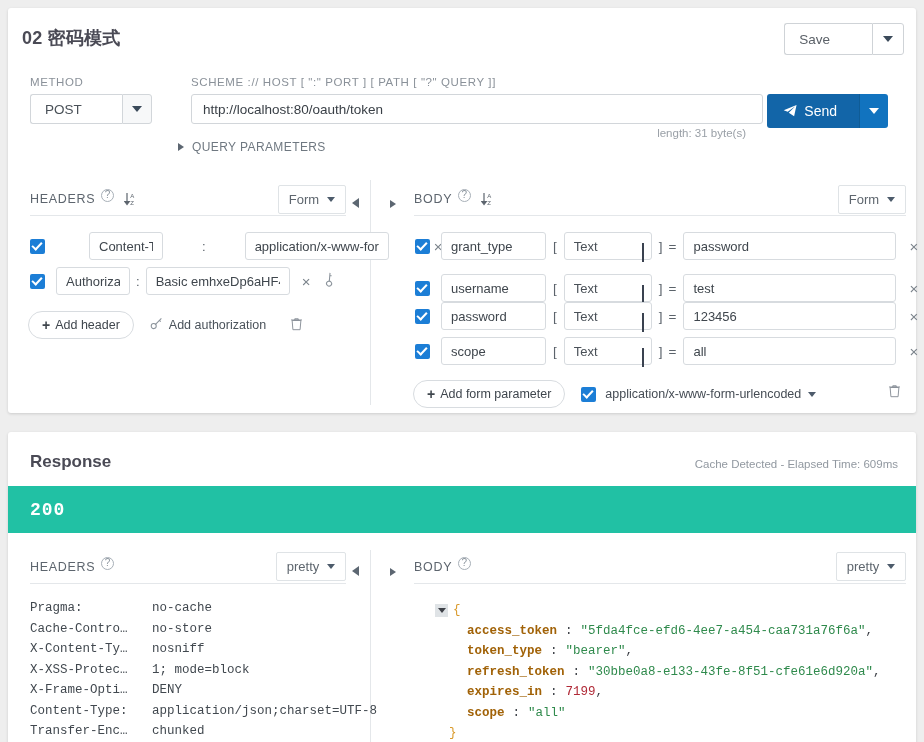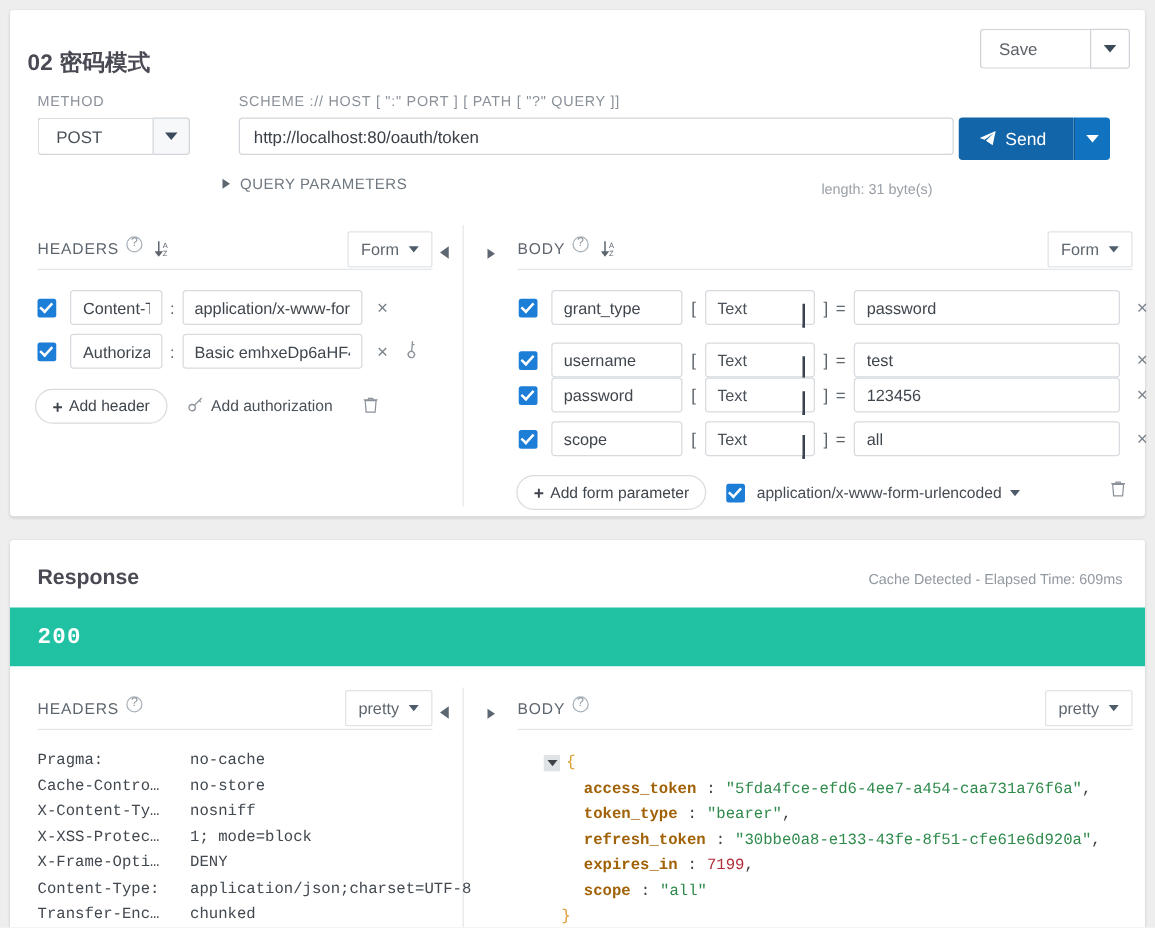--- a/index.html
+++ b/index.html
@@ -26,21 +26,21 @@
     width: 908px;
     box-sizing: border-box;
   }
   #request-card { top: 8px; height: 405px; }
   #response-card { top: 432px; height: 320px; }
 
   
   .req-title {
     position: absolute;
     left: 14px;
-    top: 30px;
+    top: 18px;
     font-size: 18px;
     font-weight: bold;
     color: #4a4a55;
     letter-spacing: 0.2px;
   }
   .save-group {
     position: absolute;
     right: 12px;
     top: 15px;
     display: flex;
@@ -145,21 +145,20 @@
     padding: 0 11px;
     font-family: "Liberation Sans", sans-serif;
     outline: none;
   }
   #url-length {
     position: absolute;
     right: 170px;
     top: 119px;
     font-size: 11.5px;
     color: #9aa0a7;
-    margin-top: 19px;
   }
   .send-group {
     position: absolute;
     right: 28px;
     top: 86px;
     display: flex;
     height: 34px;
   }
   .send-btn {
     background: #1265a8;
@@ -506,21 +505,21 @@
     </div>
     <div class="divider-h" style="left:22px; top:207px; width:316px;"></div>
 
     <div style="position:absolute; left:344px; top:186px;">
       <span class="tri-left"></span>
     </div>
     <div style="position:absolute; left:382px; top:186px;">
       <span class="tri-right"></span>
     </div>
 
-    <div class="row-flex" style="left:22px; top:224px;">
+    <div class="row-flex" style="left:22px; top:224px;gap:33px;">
       <span class="cbox"></span>
       <input class="tin" style="width: 74px; margin-left: 11px;" value="Content-T">
       <span class="colon" style="margin:0 6px;">:</span>
       <input class="tin" style="width: 144px;" value="application/x-www-forr">
       <span class="xdel" style="margin-left:12px;">×</span>
     </div>
 
     <div class="row-flex" style="left:22px; top:259px;">
       <span class="cbox"></span>
       <input class="tin" style="width: 74px; margin-left: 11px;" value="Authorizat">

